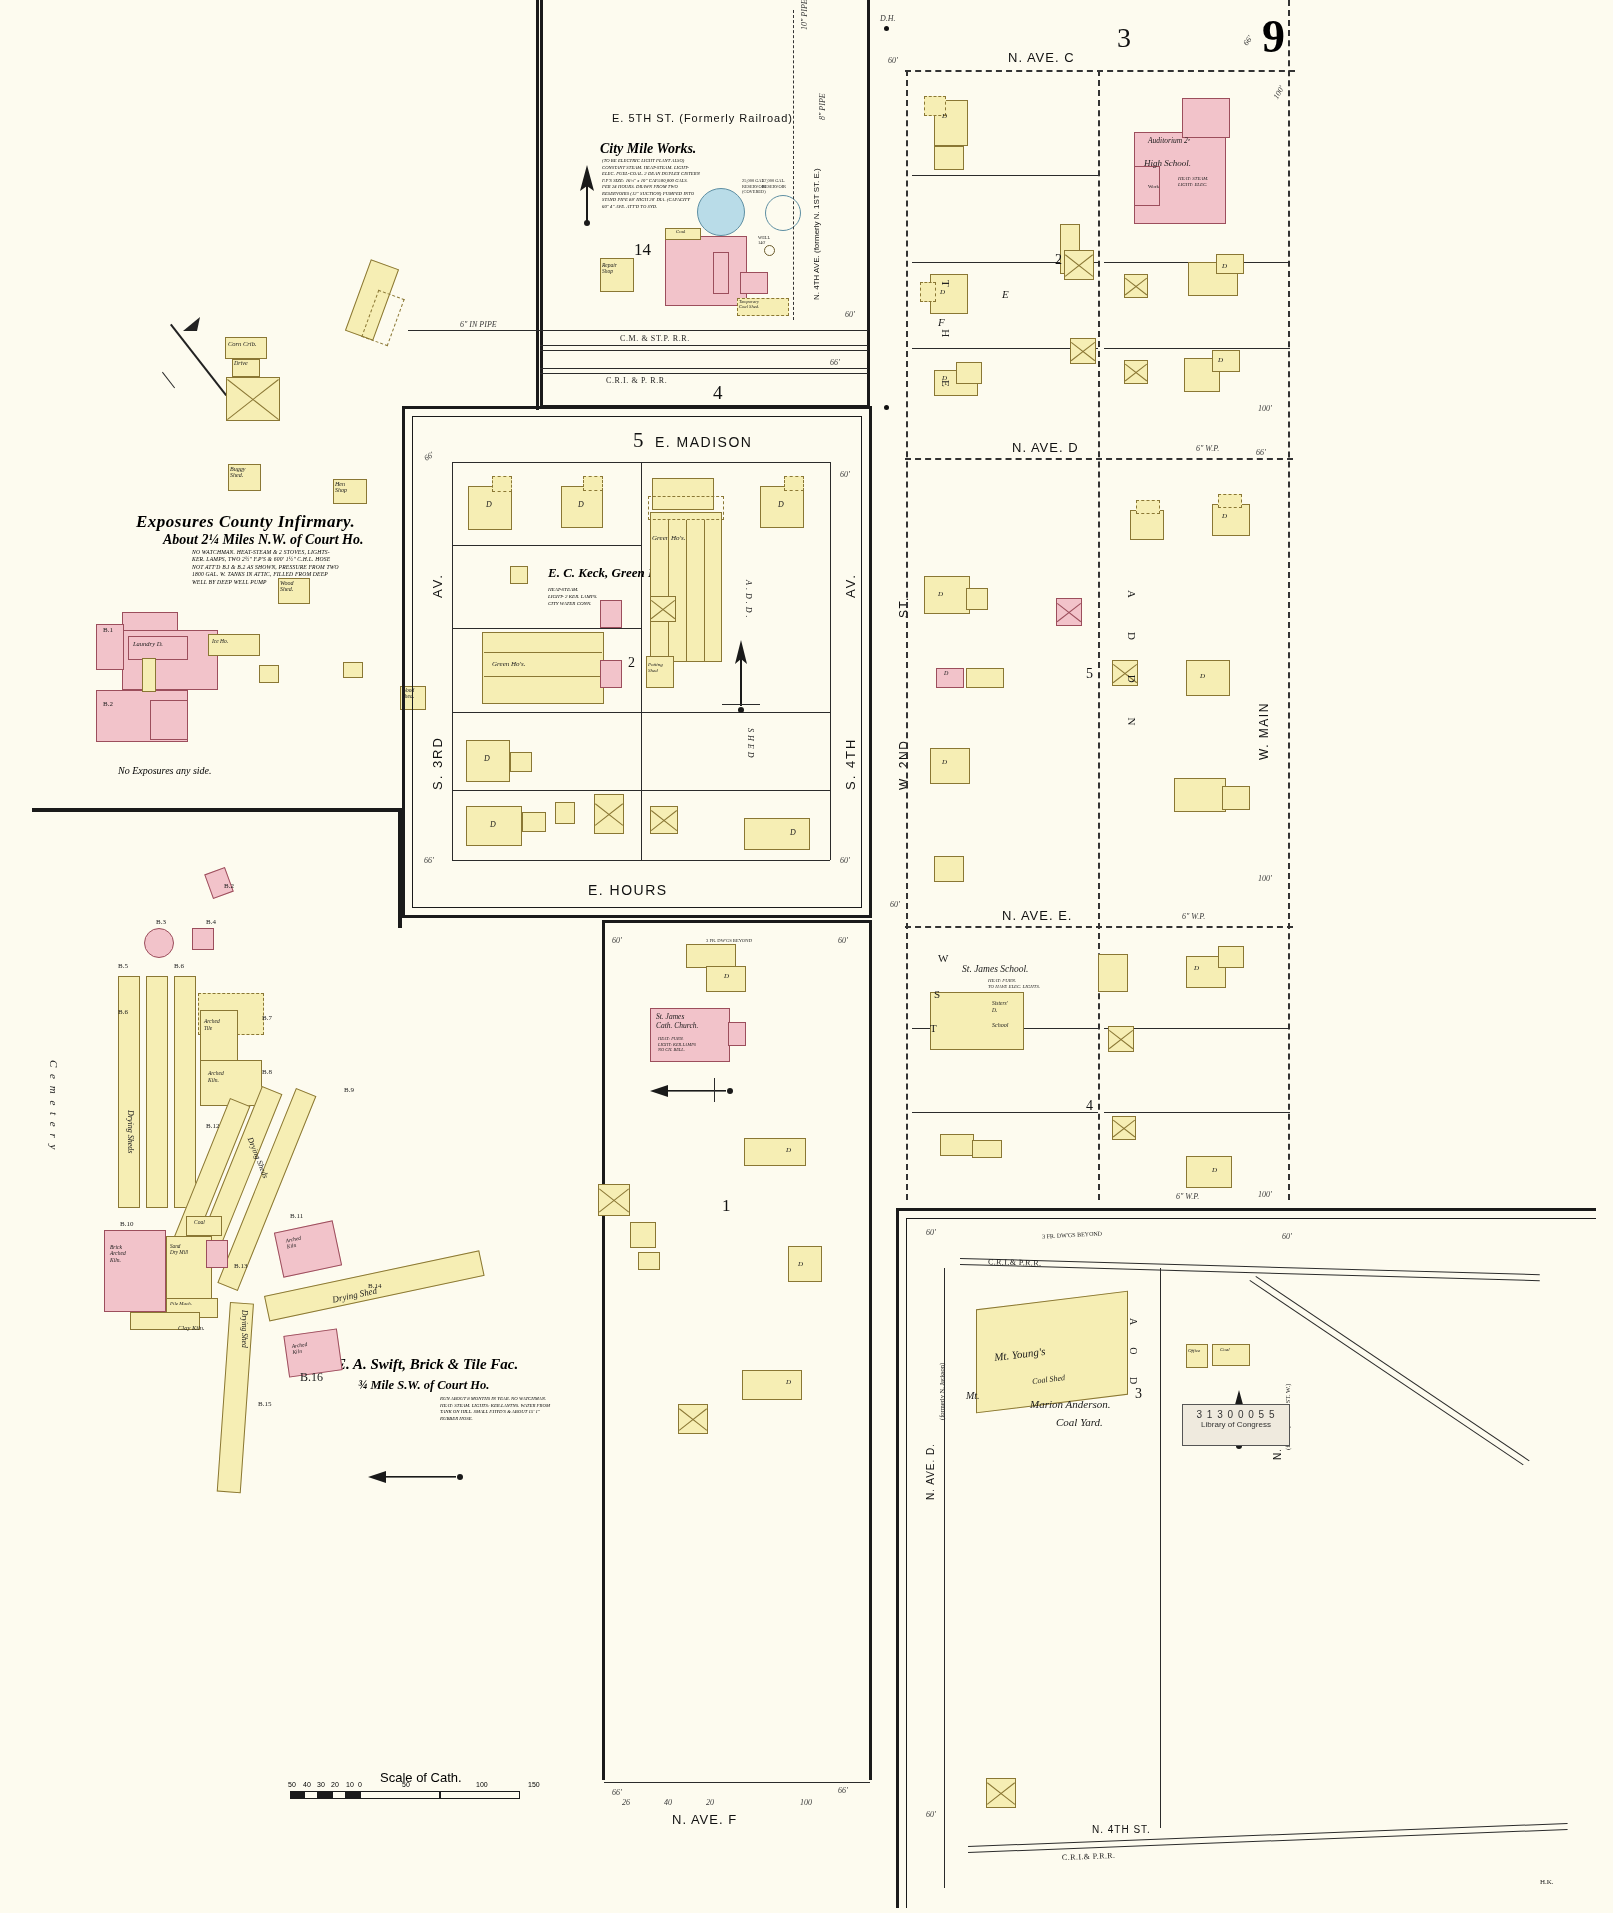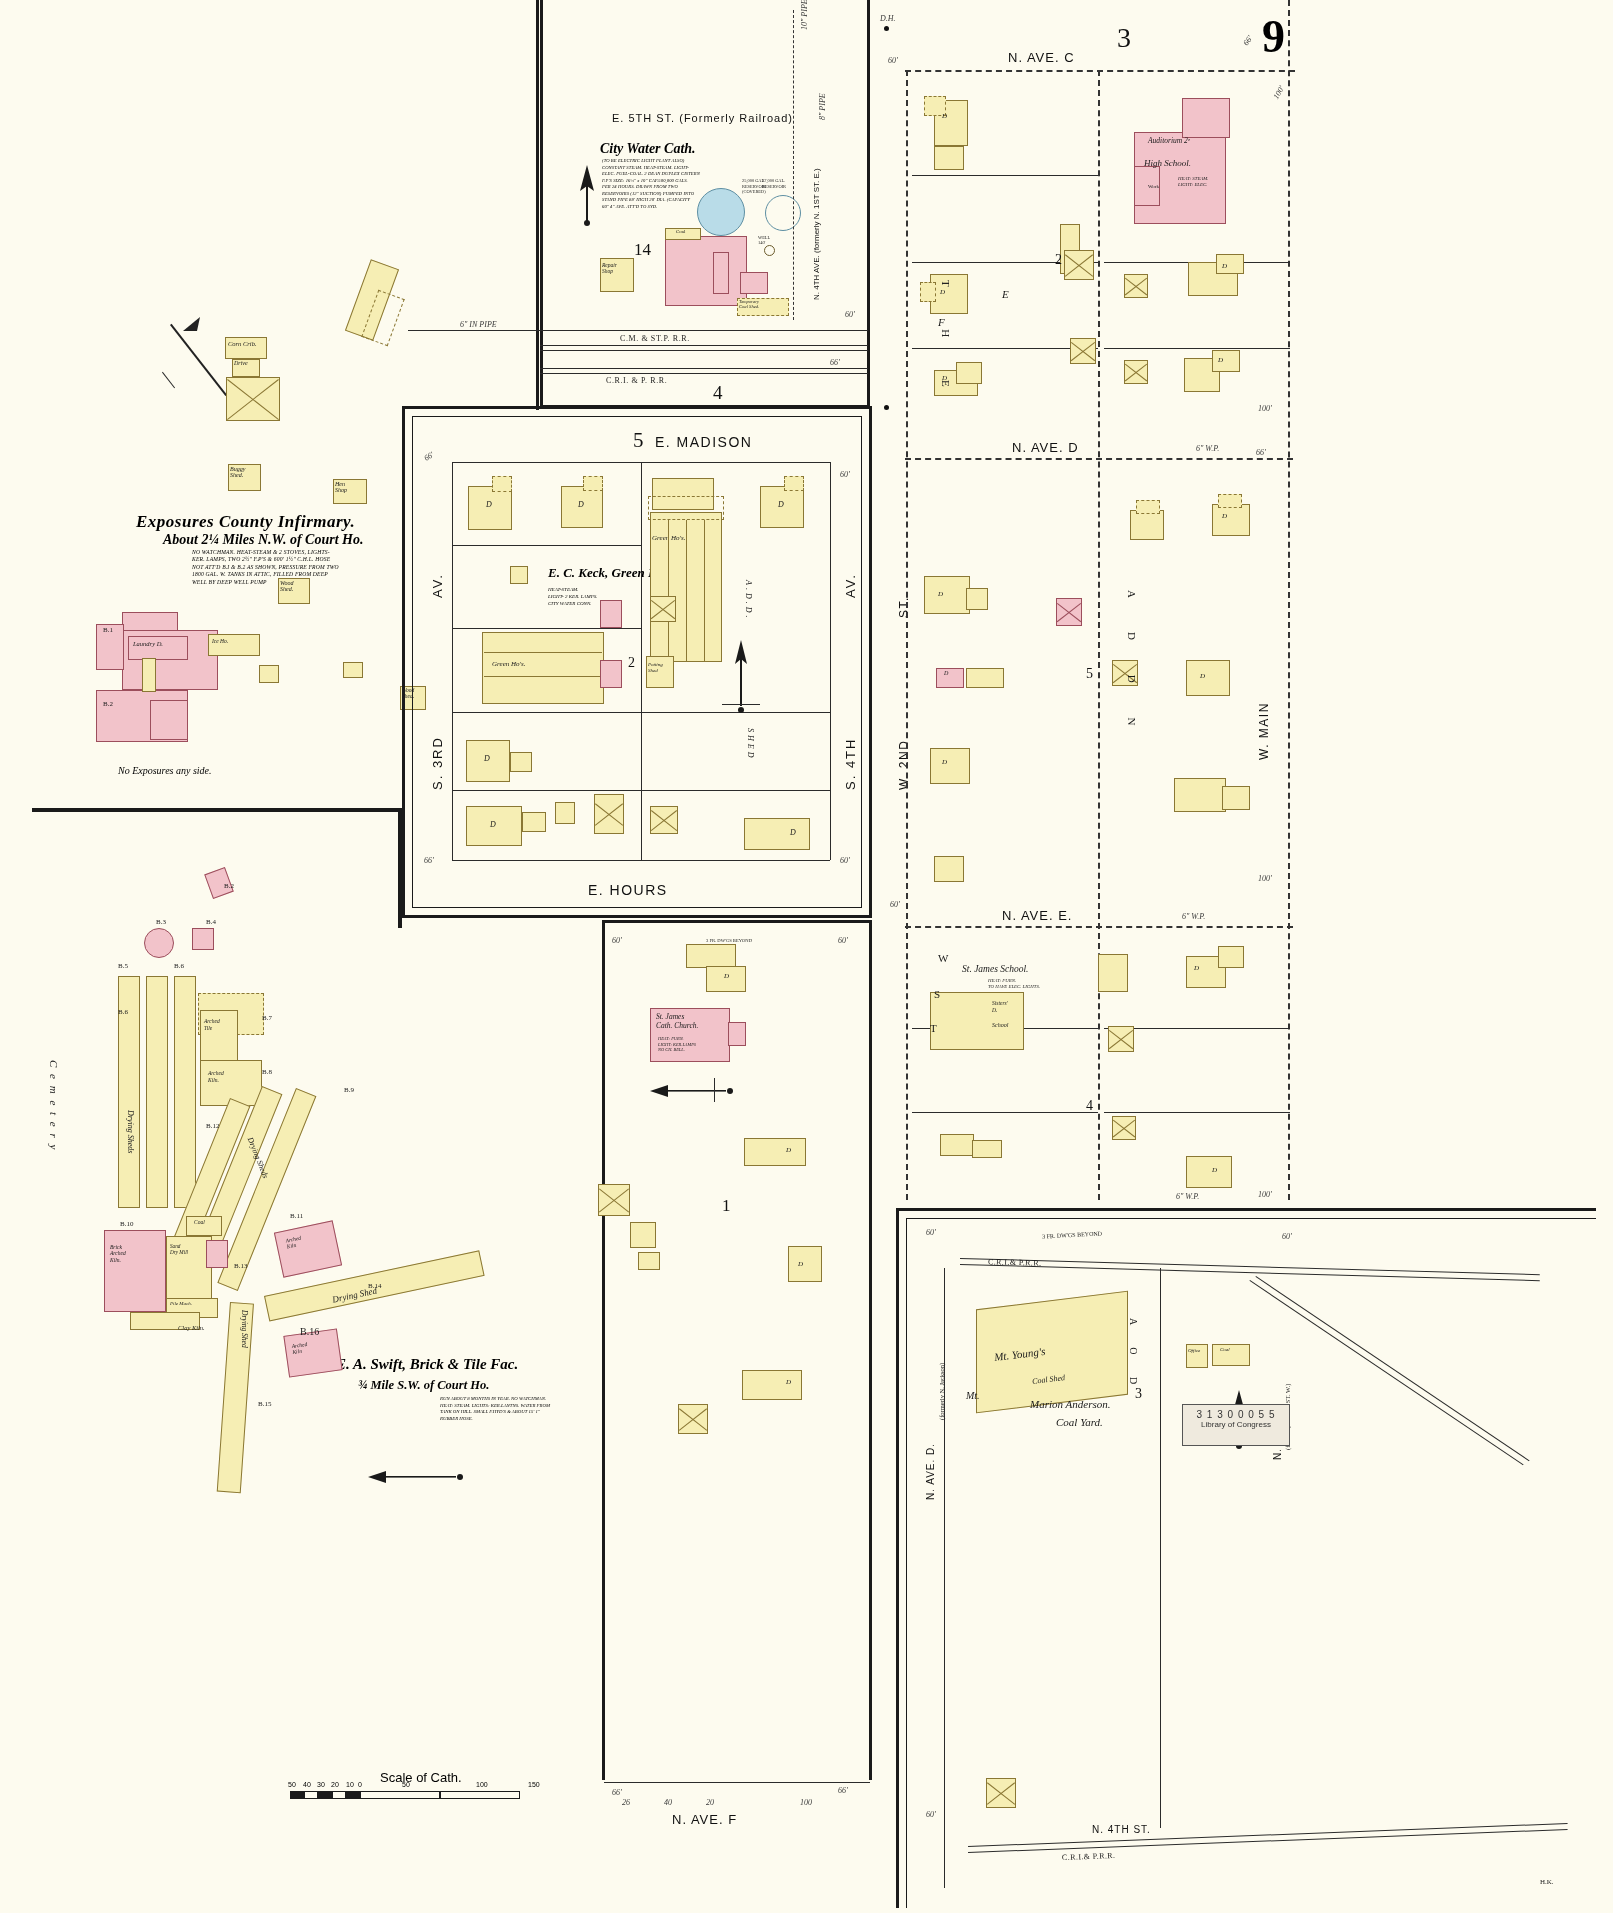--- a/index.html
+++ b/index.html
@@ -115,21 +115,21 @@
   </div>
   <div class="textblock" style="left:118px;top:765px;font-size:10px;font-style:italic;">No  Exposures  any side.</div>
 
   <div class="hline thick" style="left:32px;top:808px;width:368px;height:4px;"></div>
   <div class="vline thick" style="left:398px;top:808px;height:120px;width:4px;"></div>
 
   <div class="frame" style="left:540px;top:-4px;width:330px;height:412px;border-top:none;"></div>
   <div class="vline thick" style="left:536px;top:0px;height:410px;width:3px;"></div>
 
   <div class="street" style="left:612px;top:112px;font-size:11px;letter-spacing:1px;">E. 5TH ST. (Formerly Railroad)</div>
-  <div class="textblock bigscript" style="left:600px;top:141px;font-size:14px;">City Water Cath.</div>
+  <div class="textblock bigscript" style="left:600px;top:141px;font-size:14px;">City Mile Works.</div>
   <div class="textblock" style="left:602px;top:158px;font-size:4.6px;line-height:1.42;font-style:italic;letter-spacing:.1px;">
     <div>(TO BE ELECTRIC LIGHT PLANT ALSO)</div>
     <div>CONSTANT STEAM. HEAT-STEAM. LIGHT-</div>
     <div>ELEC. FUEL-COAL. 2 DEAN DUPLEX CISTERN</div>
     <div>F.P'S SIZE: 16¾" x 10" CAP.500,000 GALS.</div>
     <div>PER 24 HOURS. DRAWN FROM TWO</div>
     <div>RESERVOIRS (12" SUCTION) PUMPED INTO</div>
     <div>STAND PIPE 88' HIGH 20' DIA. (CAPACITY</div>
     <div>60" 4" AVE. ATT'D TO SYD.</div>
   </div>
@@ -486,21 +486,21 @@
   <div class="lbl tiny" style="left:174px;top:962px;font-size:7px;">B.6</div>
   <div class="lbl tiny" style="left:118px;top:1008px;font-size:7px;">B.6</div>
   <div class="lbl tiny" style="left:262px;top:1014px;font-size:7px;">B.7</div>
   <div class="lbl tiny" style="left:262px;top:1068px;font-size:7px;">B.8</div>
   <div class="lbl tiny" style="left:344px;top:1086px;font-size:7px;">B.9</div>
   <div class="lbl tiny" style="left:206px;top:1122px;font-size:7px;">B.12</div>
   <div class="lbl tiny" style="left:290px;top:1212px;font-size:7px;">B.11</div>
   <div class="lbl tiny" style="left:120px;top:1220px;font-size:7px;">B.10</div>
   <div class="lbl tiny" style="left:234px;top:1262px;font-size:7px;">B.13</div>
   <div class="lbl tiny" style="left:368px;top:1282px;font-size:7px;">B.14</div>
-  <div class="lbl tiny" style="left:300px;top:1326px;font-size:10px;">B.16</div>
+  <div class="lbl tiny" style="left:300px;top:1370px;font-size:12px;">B.16</div>
   <div class="lbl tiny" style="left:258px;top:1400px;font-size:7px;">B.15</div>
   <div class="lbl tiny" style="left:224px;top:882px;font-size:7px;">B.2</div>
   <div class="lbl tiny" style="left:103px;top:626px;font-size:7px;">B.1</div>
   <div class="lbl tiny" style="left:103px;top:700px;font-size:7px;">B.2</div>
 
   <svg class="abs" style="left:368px;top:1468px;" width="110" height="18" viewBox="0 0 110 18">
     <polygon points="0,9 18,3 18,15" fill="#1a1a1a"></polygon>
     <rect x="16" y="8" width="72" height="1.6" fill="#1a1a1a"></rect>
     <circle cx="92" cy="9" r="3" fill="#1a1a1a"></circle>
   </svg>

